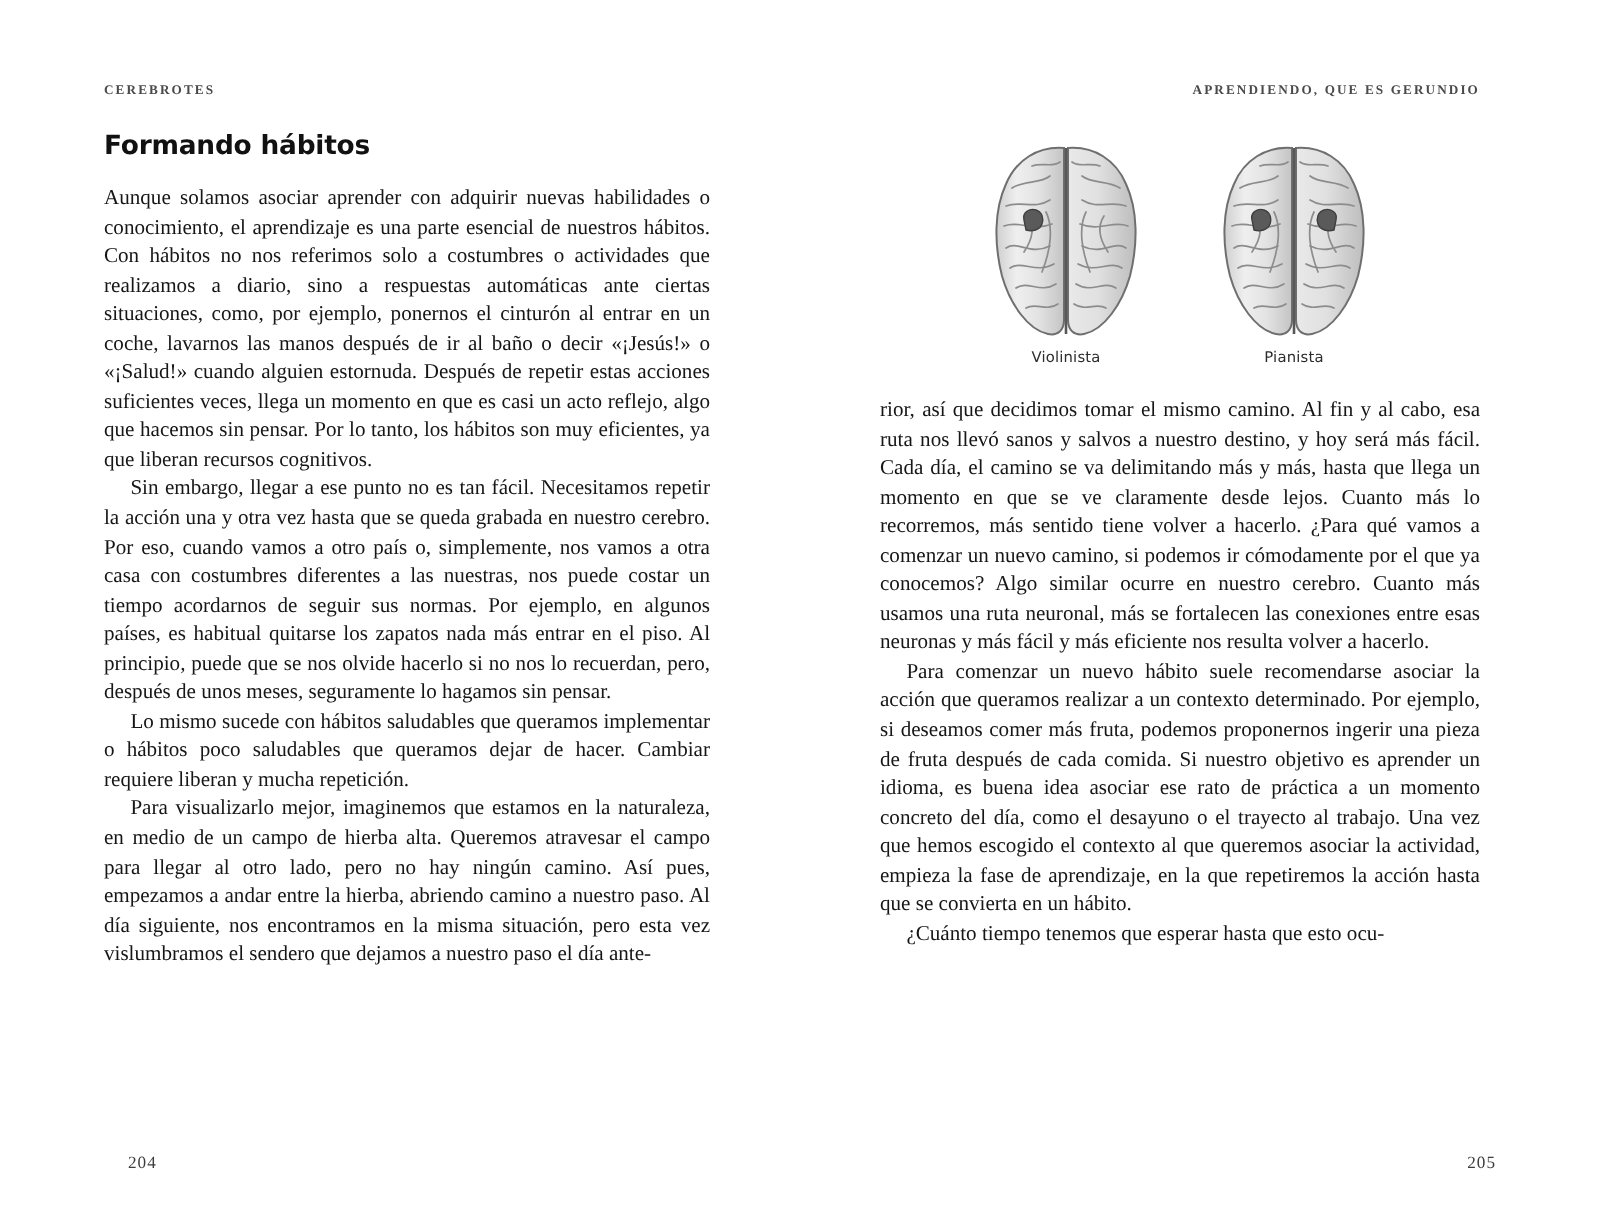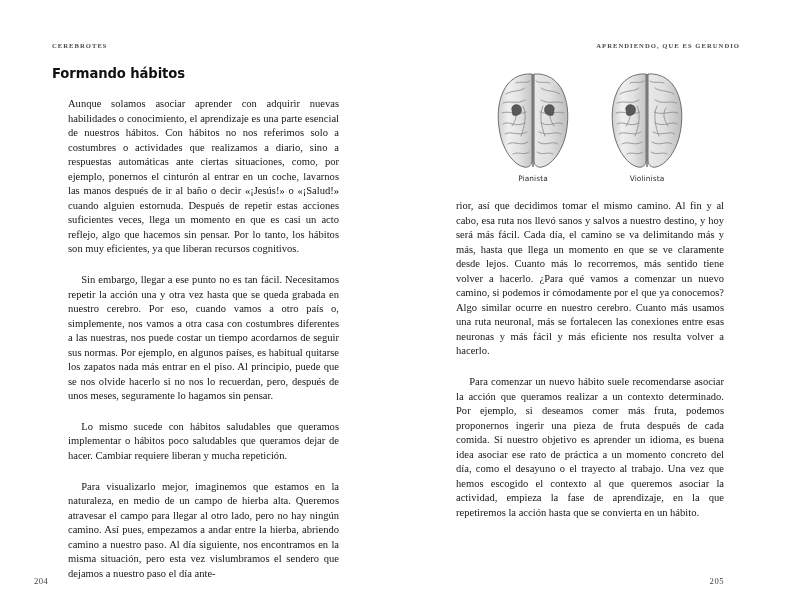--- a/index.html
+++ b/index.html
@@ -61,21 +61,21 @@
   .body-col {
     font-family: "Liberation Serif", serif;
     font-size: 10.55px;
     line-height: 14.55px;
     text-align: justify;
     text-justify: inter-word;
     color: #161616;
     hyphens: manual;
   }
   .body-col p {
-    margin: 16px;
+    margin: 0;
     text-indent: 1.25em;
   }
   .body-col p.no-indent { text-indent: 0; }
 
   
   .figure {
     margin: 4px 0 0 0;
   }
   .brains {
     display: flex;
@@ -112,22 +112,22 @@
 
   
   .folio {
     position: absolute;
     bottom: 27px;
     font-family: "Liberation Serif", serif;
     font-size: 8.6px;
     letter-spacing: 0.5px;
     color: #3d3d3d;
   }
-  .folio.left  { left: 34px; }
-  .folio.right { right: 76px; margin-top: 44px; }
+  .folio.left  { left: 64px; }
+  .folio.right { right: 52px; margin-top: 44px; }
 </style>
 </head>
 <body>
 
 <div class="spread">
 
   <div class="page page-left">
 
     <div class="running-head left">CEREBROTES</div>
 
@@ -146,124 +146,125 @@
   <div class="page page-right">
 
     <div class="running-head right">APRENDIENDO, QUE ES GERUNDIO</div>
 
     <div class="figure">
       <div class="brains">
 
         <div class="brain-unit">
           <svg class="brain-svg" width="82" height="100" viewBox="0 0 82 100">
             <defs>
-              <linearGradient id="gL2" x1="0" y1="0" x2="1" y2="0">
+              <linearGradient id="gL" x1="0" y1="0" x2="1" y2="0">
                 <stop offset="0%" stop-color="#cfcfcf"></stop>
                 <stop offset="30%" stop-color="#efefef"></stop>
                 <stop offset="62%" stop-color="#e3e3e3"></stop>
                 <stop offset="100%" stop-color="#c4c4c4"></stop>
               </linearGradient>
-              <linearGradient id="gR2" x1="0" y1="0" x2="1" y2="0">
+              <linearGradient id="gR" x1="0" y1="0" x2="1" y2="0">
                 <stop offset="0%" stop-color="#e9e9e9"></stop>
                 <stop offset="45%" stop-color="#e0e0e0"></stop>
                 <stop offset="100%" stop-color="#bdbdbd"></stop>
               </linearGradient>
             </defs>
-            <path d="M40 4 C27 3 16 10 11 22 C5 35 5 52 9 68 C13 82 22 95 32 97 C37 98 40 95 40 90 Z" fill="url(#gL2)" stroke="#6f6f6f" stroke-width="1"></path>
-            <path d="M42 4 C55 3 66 10 71 22 C77 35 77 52 73 68 C69 82 60 95 50 97 C45 98 42 95 42 90 Z" fill="url(#gR2)" stroke="#6f6f6f" stroke-width="1"></path>
+
+            <path d="M40 4 C27 3 16 10 11 22 C5 35 5 52 9 68 C13 82 22 95 32 97 C37 98 40 95 40 90 Z" fill="url(#gL)" stroke="#6f6f6f" stroke-width="1"></path>
+
+            <path d="M42 4 C55 3 66 10 71 22 C77 35 77 52 73 68 C69 82 60 95 50 97 C45 98 42 95 42 90 Z" fill="url(#gR)" stroke="#6f6f6f" stroke-width="1"></path>
+
             <path d="M41 4 L41 97" stroke="#585858" stroke-width="1.3" fill="none"></path>
+
             <g stroke="#8c8c8c" stroke-width="0.85" fill="none" stroke-linecap="round">
               <path d="M14 24 C20 20 28 22 33 18"></path>
               <path d="M11 33 C19 30 25 35 33 30"></path>
               <path d="M10 43 C18 40 24 46 34 42"></path>
               <path d="M11 54 C17 50 23 58 33 53"></path>
               <path d="M13 64 C19 60 26 67 35 62"></path>
               <path d="M16 74 C22 70 28 77 36 72"></path>
               <path d="M21 84 C26 81 31 86 37 82"></path>
               <path d="M24 13 C29 11 34 14 38 11"></path>
               <path d="M22 38 C26 44 24 50 20 56"></path>
               <path d="M31 36 C35 44 33 56 29 66"></path>
             </g>
+
             <g stroke="#8c8c8c" stroke-width="0.85" fill="none" stroke-linecap="round">
               <path d="M68 24 C62 20 54 22 49 18"></path>
               <path d="M71 33 C63 30 57 35 49 30"></path>
               <path d="M72 43 C64 40 58 46 48 42"></path>
               <path d="M71 54 C65 50 59 58 49 53"></path>
               <path d="M69 64 C63 60 56 67 47 62"></path>
               <path d="M66 74 C60 70 54 77 46 72"></path>
               <path d="M61 84 C56 81 51 86 45 82"></path>
               <path d="M58 13 C53 11 48 14 44 11"></path>
               <path d="M60 38 C56 44 58 50 62 56"></path>
               <path d="M51 36 C47 44 49 56 53 66"></path>
             </g>
 
             <path d="M20 40 C19 36 23 34 26 35 C29 36 30 39 29 42 C28 45 24 46 21 45 Z" fill="#5a5a5a" stroke="#3f3f3f" stroke-width="0.7"></path>
-            <path d="M62 40 C63 36 59 34 56 35 C53 36 52 39 53 42 C54 45 58 46 61 45 Z" fill="#5a5a5a" stroke="#3f3f3f" stroke-width="0.7"></path>
           </svg>
-          <div class="brain-label">Pianista</div>
+          <div class="brain-label">Violinista</div>
         </div>
 
         <div class="brain-unit">
           <svg class="brain-svg" width="82" height="100" viewBox="0 0 82 100">
             <defs>
-              <linearGradient id="gL" x1="0" y1="0" x2="1" y2="0">
+              <linearGradient id="gL2" x1="0" y1="0" x2="1" y2="0">
                 <stop offset="0%" stop-color="#cfcfcf"></stop>
                 <stop offset="30%" stop-color="#efefef"></stop>
                 <stop offset="62%" stop-color="#e3e3e3"></stop>
                 <stop offset="100%" stop-color="#c4c4c4"></stop>
               </linearGradient>
-              <linearGradient id="gR" x1="0" y1="0" x2="1" y2="0">
+              <linearGradient id="gR2" x1="0" y1="0" x2="1" y2="0">
                 <stop offset="0%" stop-color="#e9e9e9"></stop>
                 <stop offset="45%" stop-color="#e0e0e0"></stop>
                 <stop offset="100%" stop-color="#bdbdbd"></stop>
               </linearGradient>
             </defs>
-
-            <path d="M40 4 C27 3 16 10 11 22 C5 35 5 52 9 68 C13 82 22 95 32 97 C37 98 40 95 40 90 Z" fill="url(#gL)" stroke="#6f6f6f" stroke-width="1"></path>
-
-            <path d="M42 4 C55 3 66 10 71 22 C77 35 77 52 73 68 C69 82 60 95 50 97 C45 98 42 95 42 90 Z" fill="url(#gR)" stroke="#6f6f6f" stroke-width="1"></path>
-
+            <path d="M40 4 C27 3 16 10 11 22 C5 35 5 52 9 68 C13 82 22 95 32 97 C37 98 40 95 40 90 Z" fill="url(#gL2)" stroke="#6f6f6f" stroke-width="1"></path>
+            <path d="M42 4 C55 3 66 10 71 22 C77 35 77 52 73 68 C69 82 60 95 50 97 C45 98 42 95 42 90 Z" fill="url(#gR2)" stroke="#6f6f6f" stroke-width="1"></path>
             <path d="M41 4 L41 97" stroke="#585858" stroke-width="1.3" fill="none"></path>
-
             <g stroke="#8c8c8c" stroke-width="0.85" fill="none" stroke-linecap="round">
               <path d="M14 24 C20 20 28 22 33 18"></path>
               <path d="M11 33 C19 30 25 35 33 30"></path>
               <path d="M10 43 C18 40 24 46 34 42"></path>
               <path d="M11 54 C17 50 23 58 33 53"></path>
               <path d="M13 64 C19 60 26 67 35 62"></path>
               <path d="M16 74 C22 70 28 77 36 72"></path>
               <path d="M21 84 C26 81 31 86 37 82"></path>
               <path d="M24 13 C29 11 34 14 38 11"></path>
               <path d="M22 38 C26 44 24 50 20 56"></path>
               <path d="M31 36 C35 44 33 56 29 66"></path>
             </g>
-
             <g stroke="#8c8c8c" stroke-width="0.85" fill="none" stroke-linecap="round">
               <path d="M68 24 C62 20 54 22 49 18"></path>
               <path d="M71 33 C63 30 57 35 49 30"></path>
               <path d="M72 43 C64 40 58 46 48 42"></path>
               <path d="M71 54 C65 50 59 58 49 53"></path>
               <path d="M69 64 C63 60 56 67 47 62"></path>
               <path d="M66 74 C60 70 54 77 46 72"></path>
               <path d="M61 84 C56 81 51 86 45 82"></path>
               <path d="M58 13 C53 11 48 14 44 11"></path>
               <path d="M60 38 C56 44 58 50 62 56"></path>
               <path d="M51 36 C47 44 49 56 53 66"></path>
             </g>
 
             <path d="M20 40 C19 36 23 34 26 35 C29 36 30 39 29 42 C28 45 24 46 21 45 Z" fill="#5a5a5a" stroke="#3f3f3f" stroke-width="0.7"></path>
+            <path d="M62 40 C63 36 59 34 56 35 C53 36 52 39 53 42 C54 45 58 46 61 45 Z" fill="#5a5a5a" stroke="#3f3f3f" stroke-width="0.7"></path>
           </svg>
-          <div class="brain-label">Violinista</div>
+          <div class="brain-label">Pianista</div>
         </div>
 
       </div>
 
     </div>
 
     <div class="body-col right-body">
       <p class="no-indent">rior, así que decidimos tomar el mismo camino. Al fin y al cabo, esa ruta nos llevó sanos y salvos a nuestro destino, y hoy será más fácil. Cada día, el camino se va delimitando más y más, hasta que llega un momento en que se ve claramente desde lejos. Cuanto más lo recorremos, más sentido tiene volver a hacerlo. ¿Para qué vamos a comenzar un nuevo camino, si podemos ir cómodamente por el que ya conocemos? Algo similar ocurre en nuestro cerebro. Cuanto más usamos una ruta neuronal, más se fortalecen las conexiones entre esas neuronas y más fácil y más eficiente nos resulta volver a hacerlo.</p>
       <p>Para comenzar un nuevo hábito suele recomendarse asociar la acción que queramos realizar a un contexto determinado. Por ejemplo, si deseamos comer más fruta, podemos proponernos ingerir una pieza de fruta después de cada comida. Si nuestro objetivo es aprender un idioma, es buena idea asociar ese rato de práctica a un momento concreto del día, como el desayuno o el trayecto al trabajo. Una vez que hemos escogido el contexto al que queremos asociar la actividad, empieza la fase de aprendizaje, en la que repetiremos la acción hasta que se convierta en un hábito.</p>
+      <p>¿Cuánto tiempo tenemos que esperar hasta que esto ocu-</p>
     </div>
 
     <div class="folio right">205</div>
   </div>
 
 </div>
 
 </body></html>

